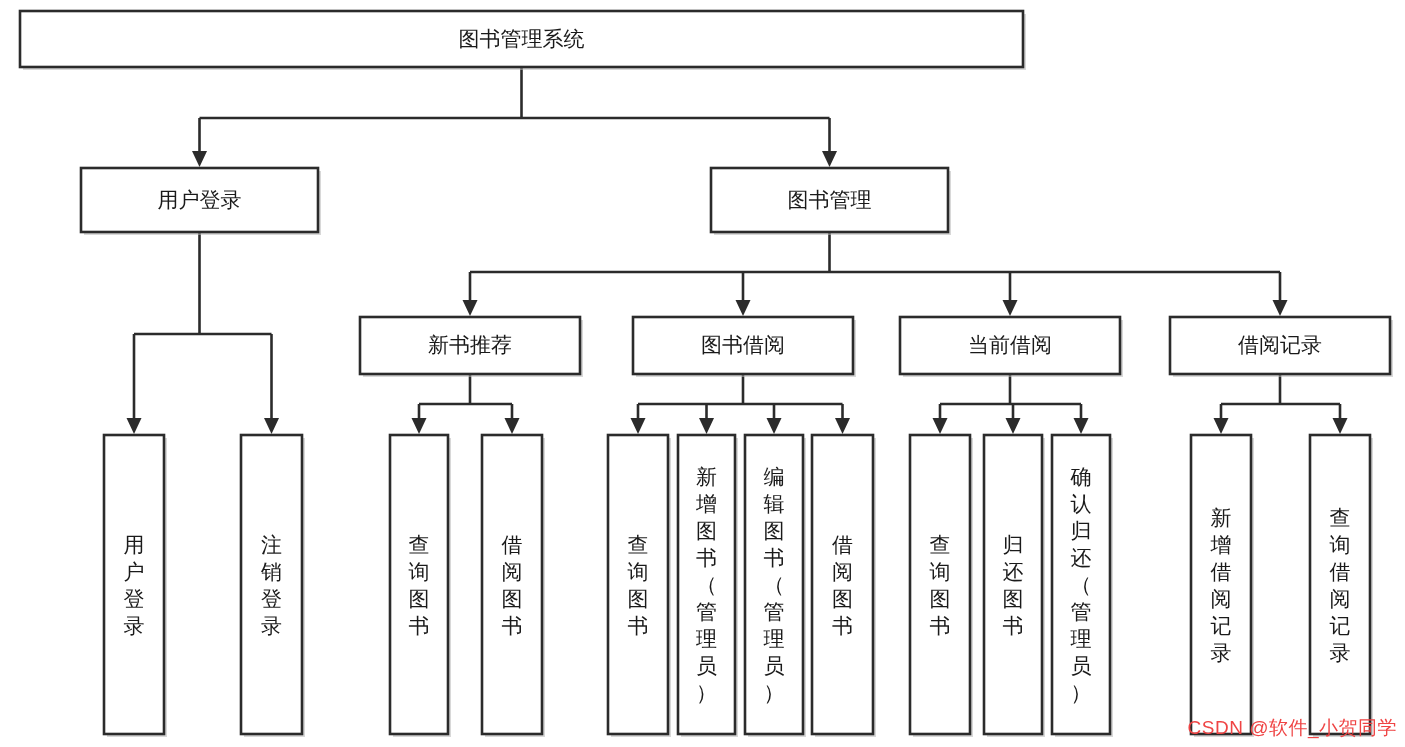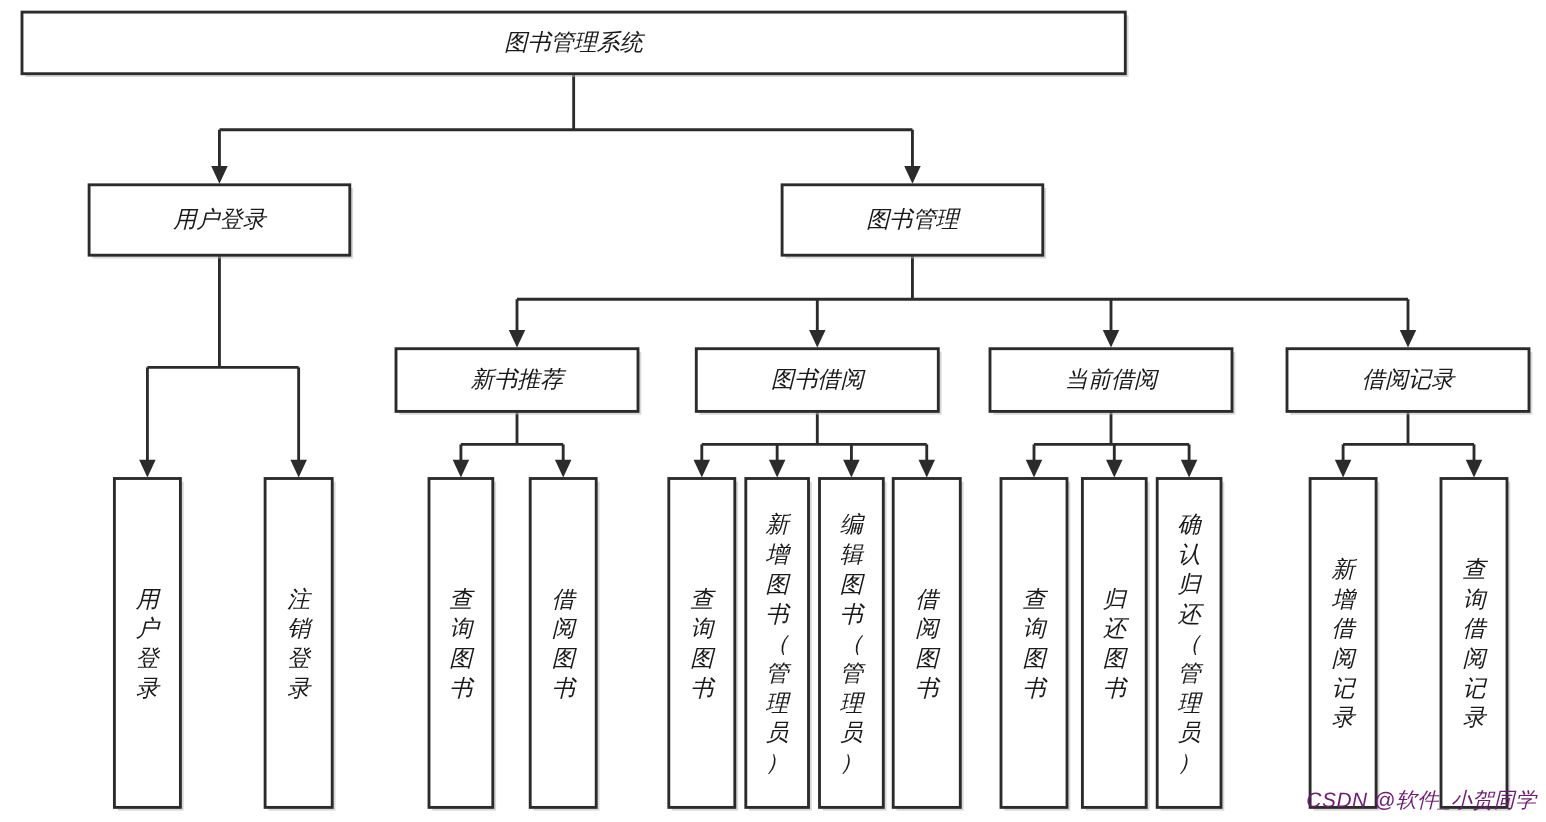--- a/index.html
+++ b/index.html
@@ -10,21 +10,20 @@
   body {
     width: 1405px;
     height: 747px;
     font-family: "Liberation Sans", "DejaVu Sans", sans-serif;
     overflow: hidden;
   }
   #diagram-root {
     position: relative;
     width: 1405px;
     height: 747px;
-    font-style: italic;
   }
   svg.flow {
     position: absolute;
     left: 0;
     top: 0;
     width: 1405px;
     height: 747px;
     display: block;
   }
   .node-rect {
@@ -58,21 +57,21 @@
     font-size: 21px;
     fill: #1a1a1a;
     text-anchor: middle;
   }
   .watermark {
     position: absolute;
     right: 8px;
     bottom: 6px;
     font-family: "Liberation Sans", "DejaVu Sans", sans-serif;
     font-size: 19px;
-    color: #701a75;
+    color: #ef4444;
     white-space: nowrap;
     letter-spacing: 0.5px;
     pointer-events: none;
   }
 </style>
 </head>
 <body>
 
 <div id="diagram-root">
   <svg class="flow" id="flow-svg" viewBox="0 0 1405 747" xmlns="http://www.w3.org/2000/svg">

